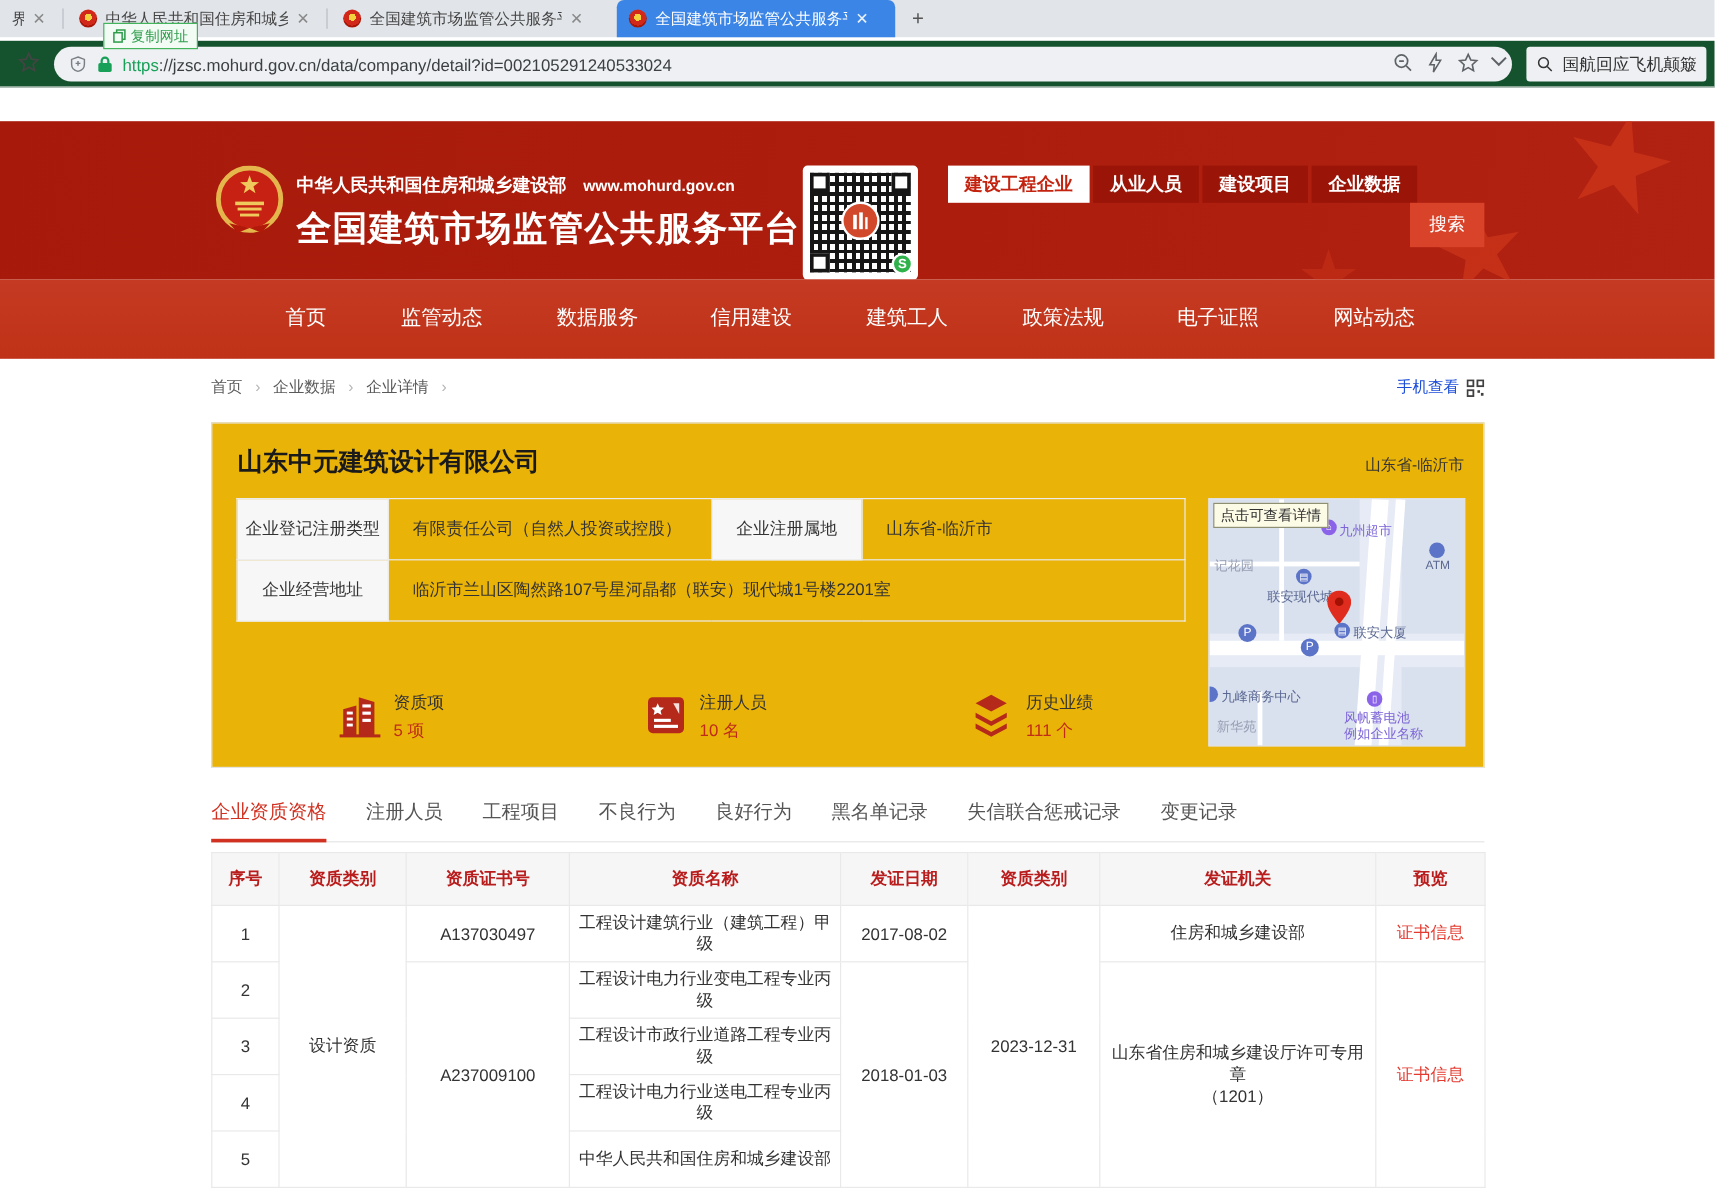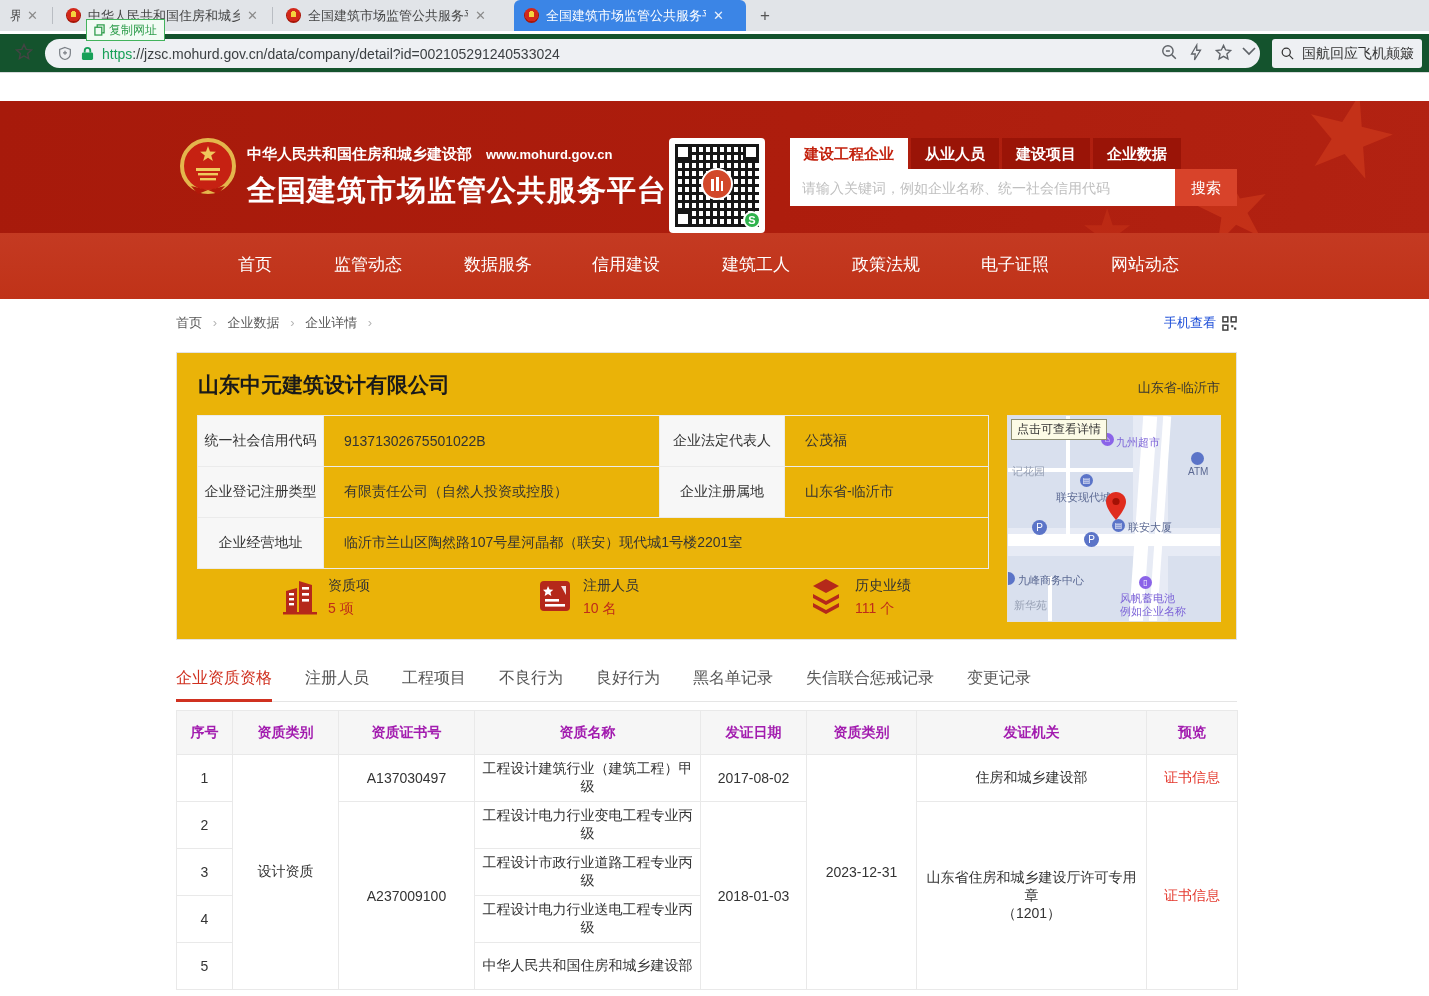--- a/index.html
+++ b/index.html
@@ -93,21 +93,21 @@
   .poi.purple { background:#8a63e8; }
   #map-tip { position:absolute; left:3px; top:3px; background:#fcfbe6; border:1px solid #8f8f72; padding:1px 5px; font-size:12px; color:#333; z-index:5; }
   #map-pin { position:absolute; left:98px; top:76px; width:20px; height:28px; z-index:4; }
 
   #detail-tabs { position:relative; margin-top:20px; height:42px; border-bottom:1px solid #e5e5e5; }
   .dtab { float:left; font-size:16px; color:#555; margin-right:33px; line-height:36px; cursor:pointer; }
   .dtab.active { color:#d03120; position:relative; }
   .dtab.active:after { content:""; position:absolute; left:0; right:0; bottom:-6px; height:3px; background:#d03120; }
 
   table.cert { margin-top:8px; width:1061px; border-collapse:collapse; table-layout:fixed; }
-  table.cert th { background:#f6f6f6; border:1px solid #e9e9e9; height:44px; font-size:14px; color:#a21caf; font-weight:bold; }
+  table.cert th { background:#f6f6f6; border:1px solid #e9e9e9; height:44px; font-size:14px; color:#b91c1c; font-weight:bold; }
   table.cert td { border:1px solid #e9e9e9; height:47px; font-size:14px; color:#333; text-align:center; padding:2px 6px; }
   .cert-link { color:#e4392e; cursor:pointer; }
 
   svg { display:block; }
 </style>
 </head>
 <body>
 
 <div id="page">
 
@@ -229,21 +229,20 @@
         <div id="qr-s">S</div>
       </div>
     </div>
 
     <div id="hsearch">
       <div class="hs-tab active">建设工程企业</div>
       <div class="hs-tab">从业人员</div>
       <div class="hs-tab">建设项目</div>
       <div class="hs-tab">企业数据</div>
       <div id="hs-inputrow">
-        <input id="hs-input" type="text" placeholder="请输入关键词，例如企业名称、统一社会信用代码" style="">
         <div id="hs-btn">搜索</div>
       </div>
     </div>
   </div>
 
   <div id="nav-band">
     <span class="nav-item" style="left:238px;">首页</span>
     <span class="nav-item" style="left:334px;">监管动态</span>
     <span class="nav-item" style="left:464px;">数据服务</span>
     <span class="nav-item" style="left:592px;">信用建设</span>
@@ -275,26 +274,20 @@
           </svg>
       </span>
     </div>
 
     <div id="company-card">
       <div id="company-name">山东中元建筑设计有限公司</div>
       <div id="company-region">山东省-临沂市</div>
 
       <table class="info">
         <tbody>
-            <tr>
-          <td class="lbl">统一社会信用代码</td>
-          <td class="val" style="width:336px;">91371302675501022B</td>
-          <td class="lbl2">企业法定代表人</td>
-          <td class="val" style="width:204px;">公茂福</td>
-        </tr>
         <tr>
           <td class="lbl">企业登记注册类型</td>
           <td class="val">有限责任公司（自然人投资或控股）</td>
           <td class="lbl2">企业注册属地</td>
           <td class="val">山东省-临沂市</td>
         </tr>
         <tr>
           <td class="lbl">企业经营地址</td>
           <td class="val" colspan="3">临沂市兰山区陶然路107号星河晶都（联安）现代城1号楼2201室</td>
         </tr>

